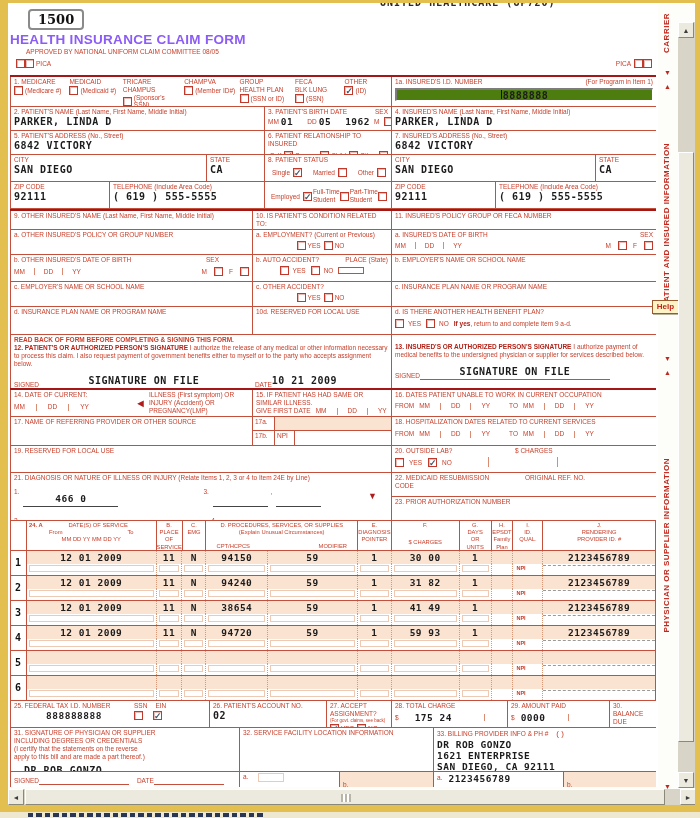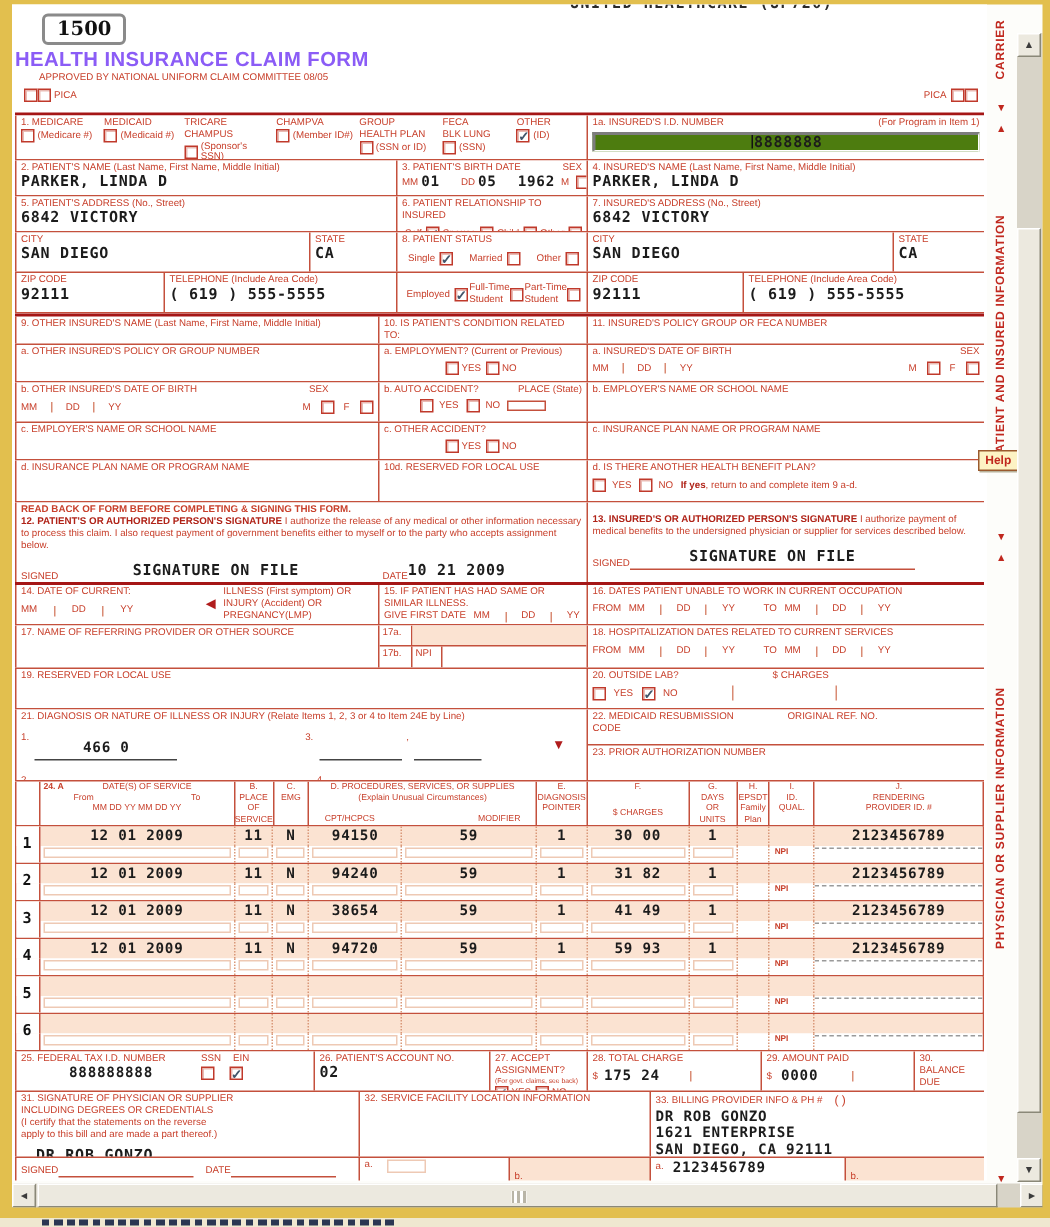--- a/index.html
+++ b/index.html
@@ -1021,21 +1021,21 @@
           <div class="lbl" style="font-size:4.5px">(For govt. claims, see back)</div>
           <div class="r">
               <span class="cb on">✓</span>
               <span class="cbl">YES</span>
             <span class="cb"></span>
               <span class="cbl">NO</span>
             </div>
         </div>
         <div class="cell" style="width:116px">
           <div class="lbl">28. TOTAL CHARGE</div>
-          <div class="r" style="gap:4px;margin-top:2px">
+          <div class="r" style="gap:16px;margin-top:2px">
               <span class="lbl">$</span>
               <span class="val sm">175 24</span>
               <span class="vtick" style="margin-left:16px"></span>
             </div>
         </div>
         <div class="cell" style="width:102px">
           <div class="lbl">29. AMOUNT PAID</div>
           <div class="r" style="gap:6px;margin-top:2px">
               <span class="lbl">$</span>
               <span class="val sm">0000</span>

